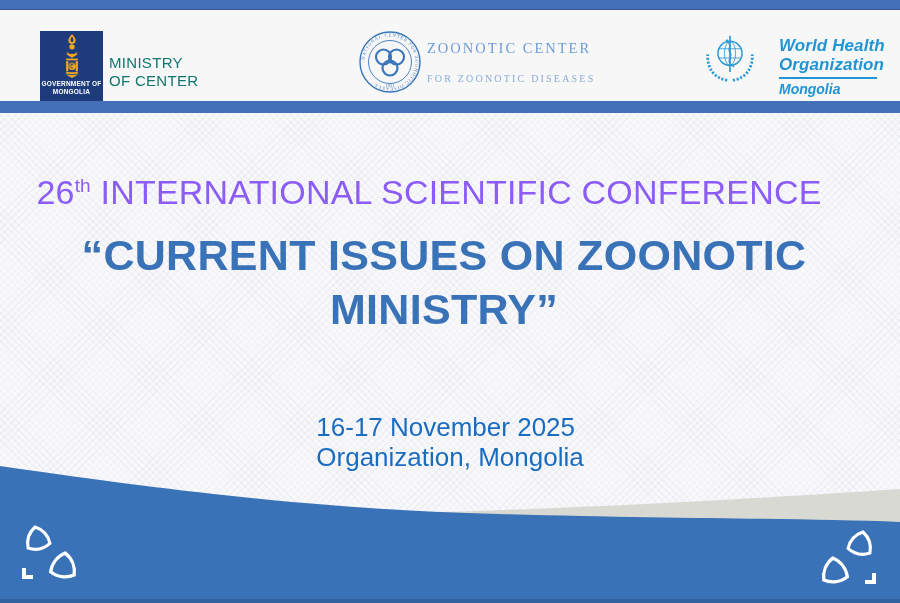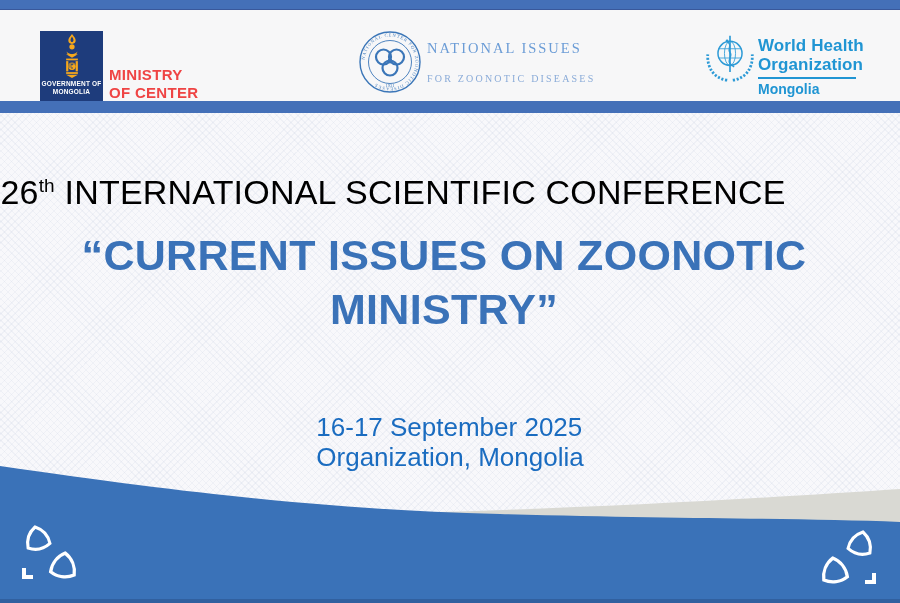--- a/index.html
+++ b/index.html
@@ -14,45 +14,45 @@
   .logo-band{position:absolute;left:0;top:10px;width:900px;height:91px;background:#f7f7f8;}
   .sep-stripe{position:absolute;left:0;top:101px;width:900px;height:12px;background:#4470b8;}
 
   
   .moh{position:absolute;left:40px;top:21px;display:flex;align-items:flex-end;}
   .moh-seal{width:63px;height:71px;background:#1e3c7c;display:flex;flex-direction:column;
     align-items:center;justify-content:flex-start;}
   .moh-seal svg{margin-top:3px;}
   .moh-cap{color:#ffffff;font-size:6.5px;font-weight:bold;line-height:7.5px;text-align:center;
     letter-spacing:.2px;margin-top:2px;}
-  .moh-name{margin-left:6px;margin-bottom:0;color:#ef4444;font-weight:bold;
+  .moh-name{margin-left:6px;margin-bottom:12px;color:#0f766e;font-weight:normal;
     font-size:15px;line-height:18px;letter-spacing:.3px;}
 
   
   .ncz{position:absolute;left:358px;top:20px;display:flex;align-items:center;}
   .ncz-name{margin-left:5px;font-family:"Liberation Serif",serif;}
   .ncz-name .l1{color:#6b9cd6;font-size:14.5px;letter-spacing:2px;line-height:16px;}
   .ncz-name .l2{color:#8aabd8;font-size:10px;letter-spacing:2.2px;line-height:12px;margin-top:17px;}
 
   
   .who{position:absolute;left:702px;top:23px;display:flex;}
-  .who-text{margin-left:0;margin-top:3px;}
+  .who-text{margin-left:21px;margin-top:3px;font-style:italic;}
   .who-text .wl{color:#2095d3;font-weight:bold;font-size:17px;line-height:19px;letter-spacing:.1px;}
   .who-rule{width:98px;height:2px;background:#2095d3;margin:3px 0 2px 0;}
   .who-country{color:#2095d3;font-weight:bold;font-size:14px;line-height:16px;}
 
   
   .main-area{position:absolute;left:0;top:113px;width:900px;height:490px;
     background-color:#f8f8fb;
     background-image:
       repeating-linear-gradient(45deg, rgba(190,200,220,.16) 0, rgba(190,200,220,.16) 1px, transparent 1px, transparent 5px),
       repeating-linear-gradient(-45deg, rgba(190,200,220,.16) 0, rgba(190,200,220,.16) 1px, transparent 1px, transparent 5px);
   }
   .conf-heading{position:absolute;left:0;top:172px;width:786px;text-align:center;
-    color:#000000;font-size:34px;line-height:40px;letter-spacing:.2px;}
+    color:#8b5cf6;font-size:34px;line-height:40px;letter-spacing:.2px;padding-left:36px;}
   .conf-heading sup{font-size:19px;vertical-align:super;line-height:0;}
   .conf-title{position:absolute;left:0;top:228px;width:888px;text-align:center;
     color:#3a72b8;font-weight:bold;font-size:43px;line-height:54px;letter-spacing:.3px;}
   .date-block{position:absolute;left:0;top:412px;width:900px;}
   .date-inner{width:fit-content;margin:0 auto;text-align:left;color:#1a6cc0;
     font-size:26px;line-height:30px;}
 
   
   .footer-svg{position:absolute;left:0;top:458px;width:900px;height:145px;display:block;}
   .knot-group{position:absolute;width:58px;height:60px;}
@@ -117,21 +117,21 @@
         </text>
         <g fill="none" stroke="#3b76b8" stroke-width="2.2">
           <circle cx="25.5" cy="27" r="7.5"></circle>
           <circle cx="38.5" cy="27" r="7.5"></circle>
           <circle cx="32" cy="38" r="7.5"></circle>
         </g>
         <circle cx="32" cy="31" r="2.4" fill="#3b76b8"></circle>
         <text x="32" y="56.5" text-anchor="middle" font-family="Liberation Serif, serif" font-size="4.6" fill="#4a82c0">1931</text>
       </svg>
       <div class="ncz-name">
-        <div class="l1">NATIONAL ISSUES</div>
+        <div class="l1">ZOONOTIC CENTER</div>
         <div class="l2">FOR ZOONOTIC DISEASES</div>
       </div>
     </div>
 
     <div class="who">
       <svg width="56" height="50" viewBox="0 0 60 54">
         <g stroke="#2d9ad6" fill="none">
           <path d="M27,51 C13,49 5,38 6,23" stroke-width="3" stroke-dasharray="2.3,1.8"></path>
           <path d="M33,51 C47,49 55,38 54,23" stroke-width="3" stroke-dasharray="2.3,1.8"></path>
           <circle cx="30" cy="22" r="13" stroke-width="1.6"></circle>
@@ -158,21 +158,21 @@
 
   <div class="conf-heading"><span>26</span><sup>th</sup><span> INTERNATIONAL SCIENTIFIC CONFERENCE</span></div>
 
   <div class="conf-title">
     <div>“CURRENT ISSUES ON ZOONOTIC</div>
     <div>MINISTRY”</div>
   </div>
 
   <div class="date-block">
     <div class="date-inner">
-      <div>16-17 September 2025</div>
+      <div>16-17 November 2025</div>
       <div>Organization, Mongolia</div>
     </div>
   </div>
 
   <svg class="footer-svg" viewBox="0 0 900 145" preserveAspectRatio="none">
     <path d="M340,56 C550,53 750,41 900,31 L900,145 L340,145 Z" fill="#d9d9d3"></path>
     <path d="M0,8 C220,40 350,52 500,56 C680,61 800,60 900,64 L900,145 L0,145 Z" fill="#3a72b8"></path>
     <rect x="0" y="141" width="900" height="4" fill="#31609f"></rect>
   </svg>
 

